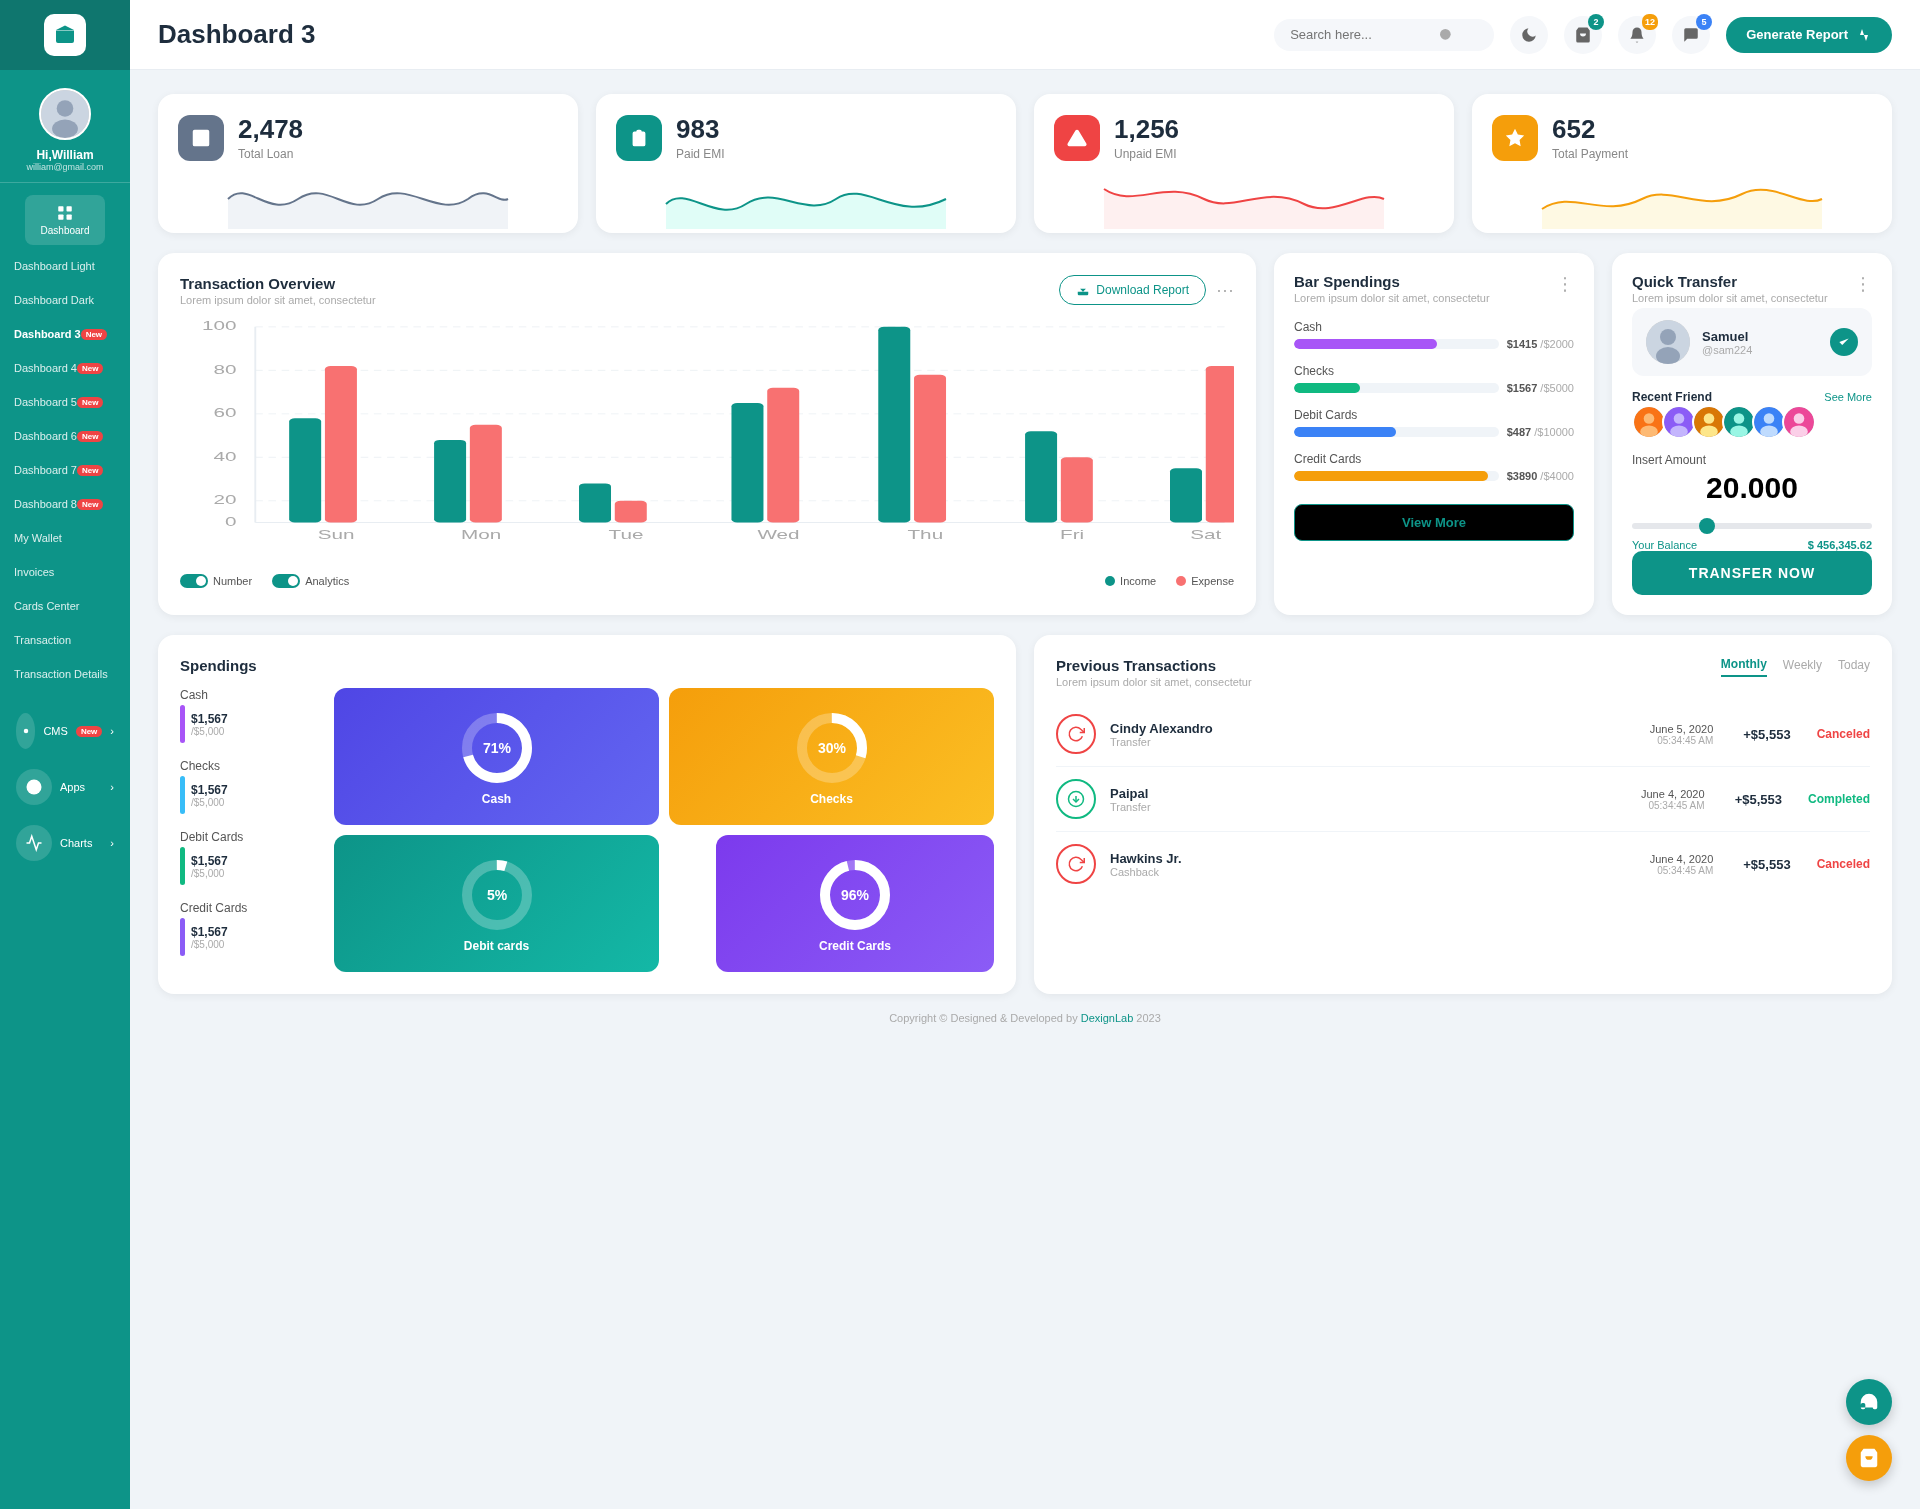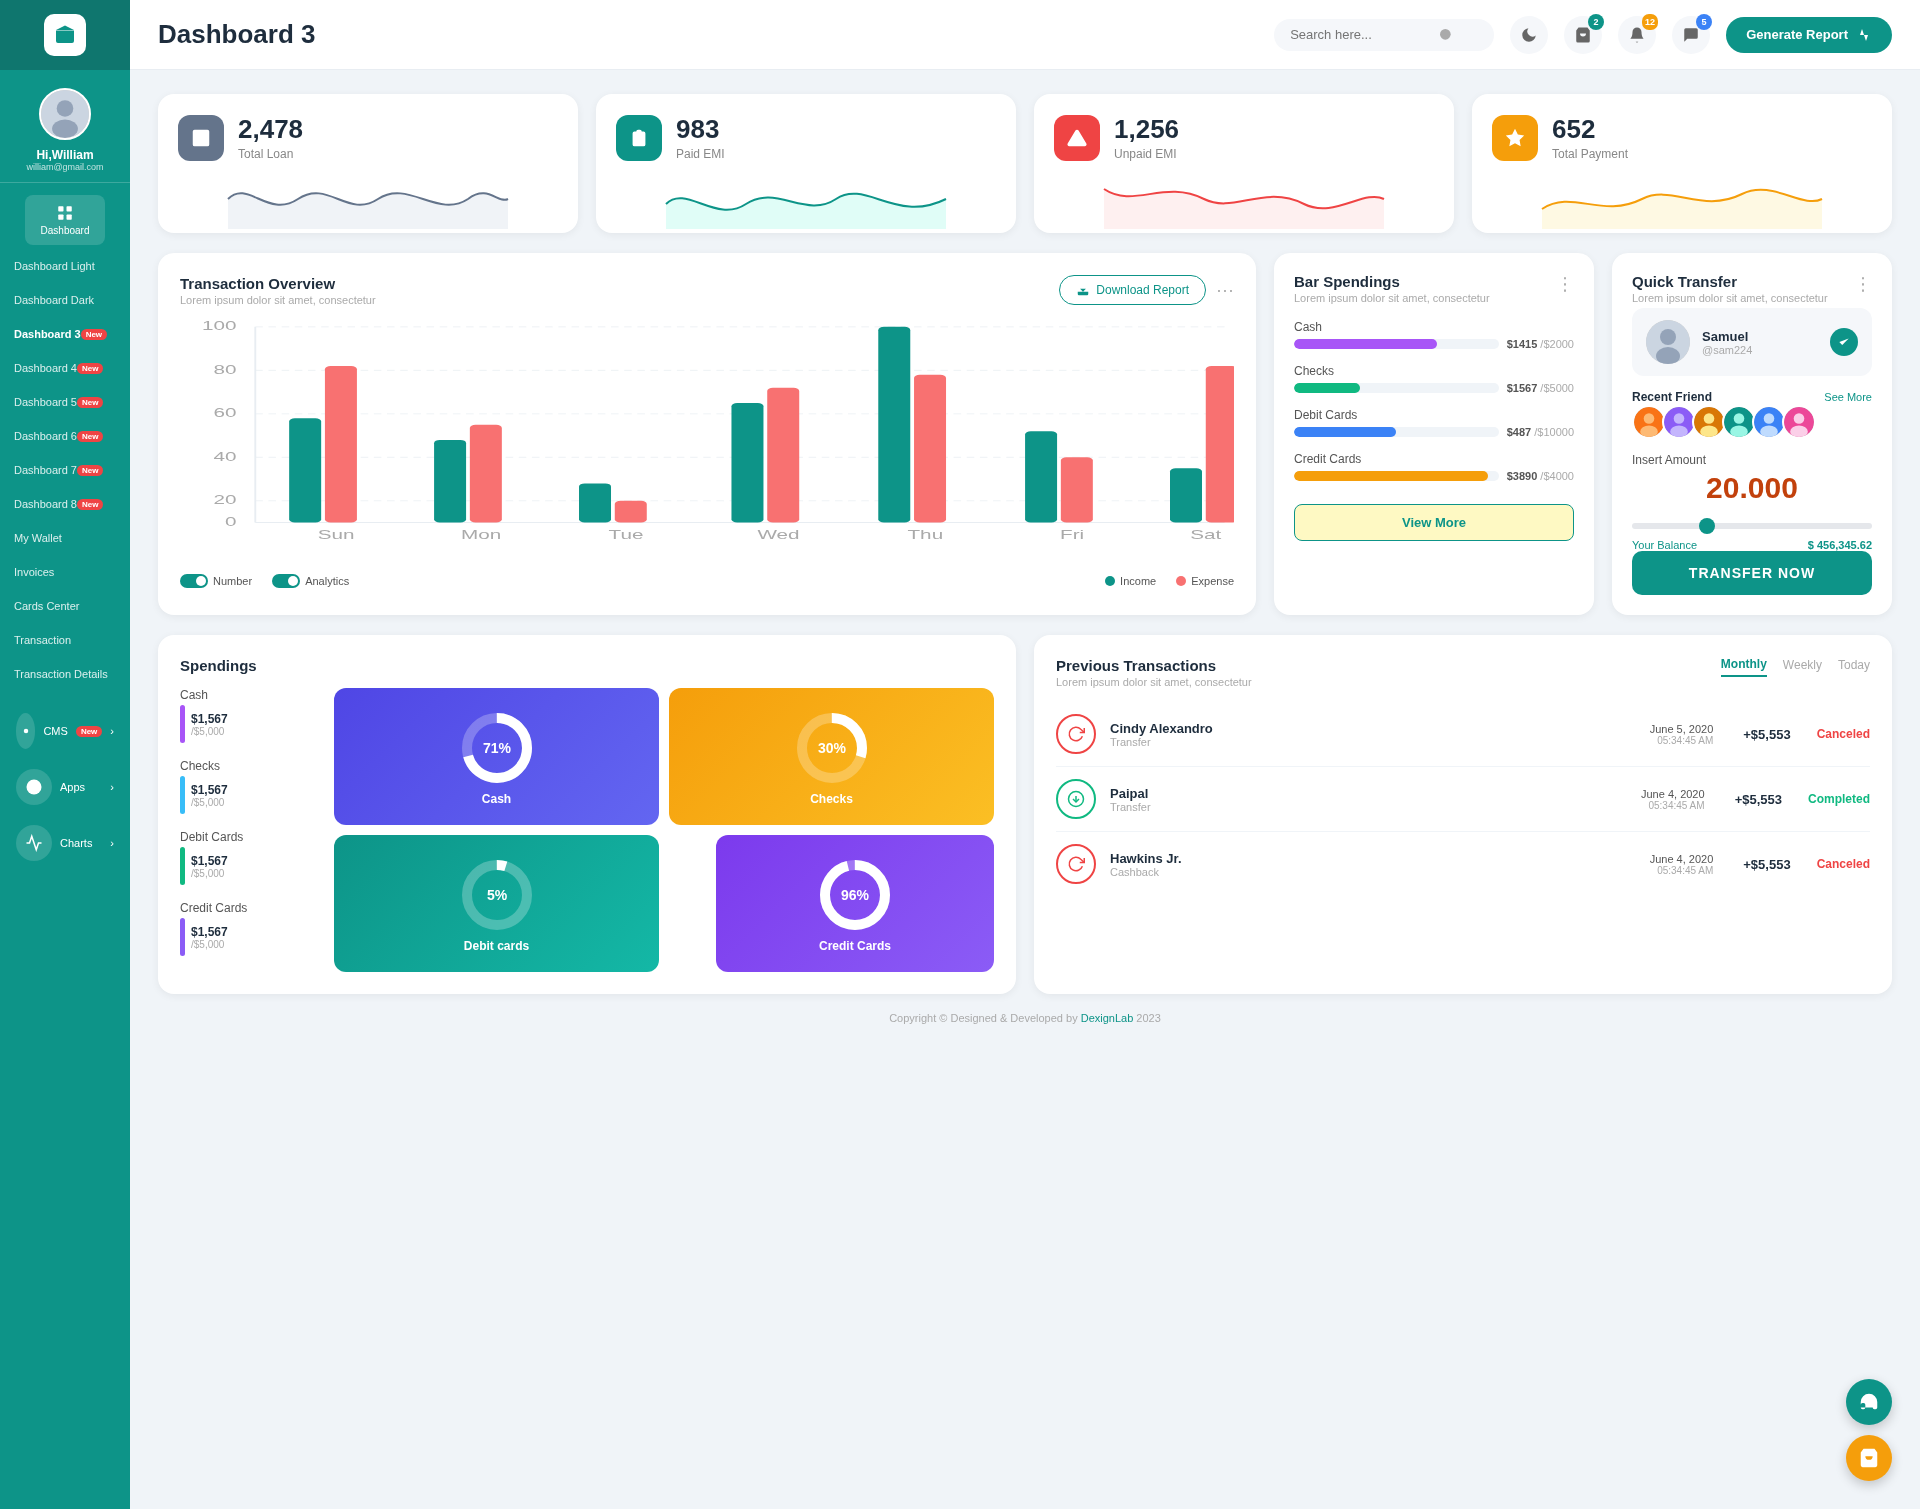--- a/index.html
+++ b/index.html
@@ -170,21 +170,21 @@
     .spending-item { margin-bottom: 14px; }
     .spending-label { font-size: 12px; color: #555; margin-bottom: 4px; }
     .spending-bar-row { display: flex; align-items: center; gap: 8px; }
     .spending-bar-bg { flex: 1; height: 10px; background: #f0f4f8; border-radius: 5px; overflow: hidden; }
     .spending-bar-fill { height: 100%; border-radius: 5px; }
     .spending-amounts { font-size: 11px; color: #555; white-space: nowrap; }
     .spending-amount-bold { font-weight: 700; }
     .spending-amount-light { color: #aaa; }
     .view-more-btn {
       width: 100%; border: 1.5px solid #0d9488; color: #0d9488;
-      background: #fef9c3; border-radius: 8px; padding: 10px;
+      background: #000000; border-radius: 8px; padding: 10px;
       font-size: 13px; font-weight: 600; cursor: pointer; margin-top: 8px;
     }
 
     
     .quick-transfer-card {
       background: white; border-radius: 16px; padding: 20px;
       box-shadow: 0 2px 8px rgba(0,0,0,0.06);
     }
     .recipient-row {
       background: #f5f7fa; border-radius: 12px;
@@ -210,21 +210,21 @@
     .recent-friend-title { font-size: 12px; font-weight: 600; color: #1e2d3d; }
     .see-more-link { font-size: 11px; color: #0d9488; cursor: pointer; }
     .friend-avatars { display: flex; gap: -4px; margin-bottom: 14px; }
     .friend-avatar {
       width: 34px; height: 34px; border-radius: 50%;
       border: 2px solid white; overflow: hidden;
       background: #ccc; margin-right: -4px;
     }
     .friend-avatar svg { width: 100%; height: 100%; }
     .insert-amount-label { font-size: 12px; color: #555; margin-bottom: 4px; }
-    .amount-display { font-size: 30px; font-weight: 700; color: #c2410c; text-align: center; margin-bottom: 10px; }
+    .amount-display { font-size: 30px; font-weight: 700; color: #000000; text-align: center; margin-bottom: 10px; }
     .amount-slider {
       -webkit-appearance: none; width: 100%; height: 6px;
       border-radius: 3px; background: #e5e7eb; outline: none; margin-bottom: 10px;
     }
     .amount-slider::-webkit-slider-thumb {
       -webkit-appearance: none; width: 16px; height: 16px; border-radius: 50%;
       background: #0d9488; cursor: pointer;
     }
     .balance-row { display: flex; justify-content: space-between; font-size: 11px; }
     .balance-label { color: #0d9488; }

